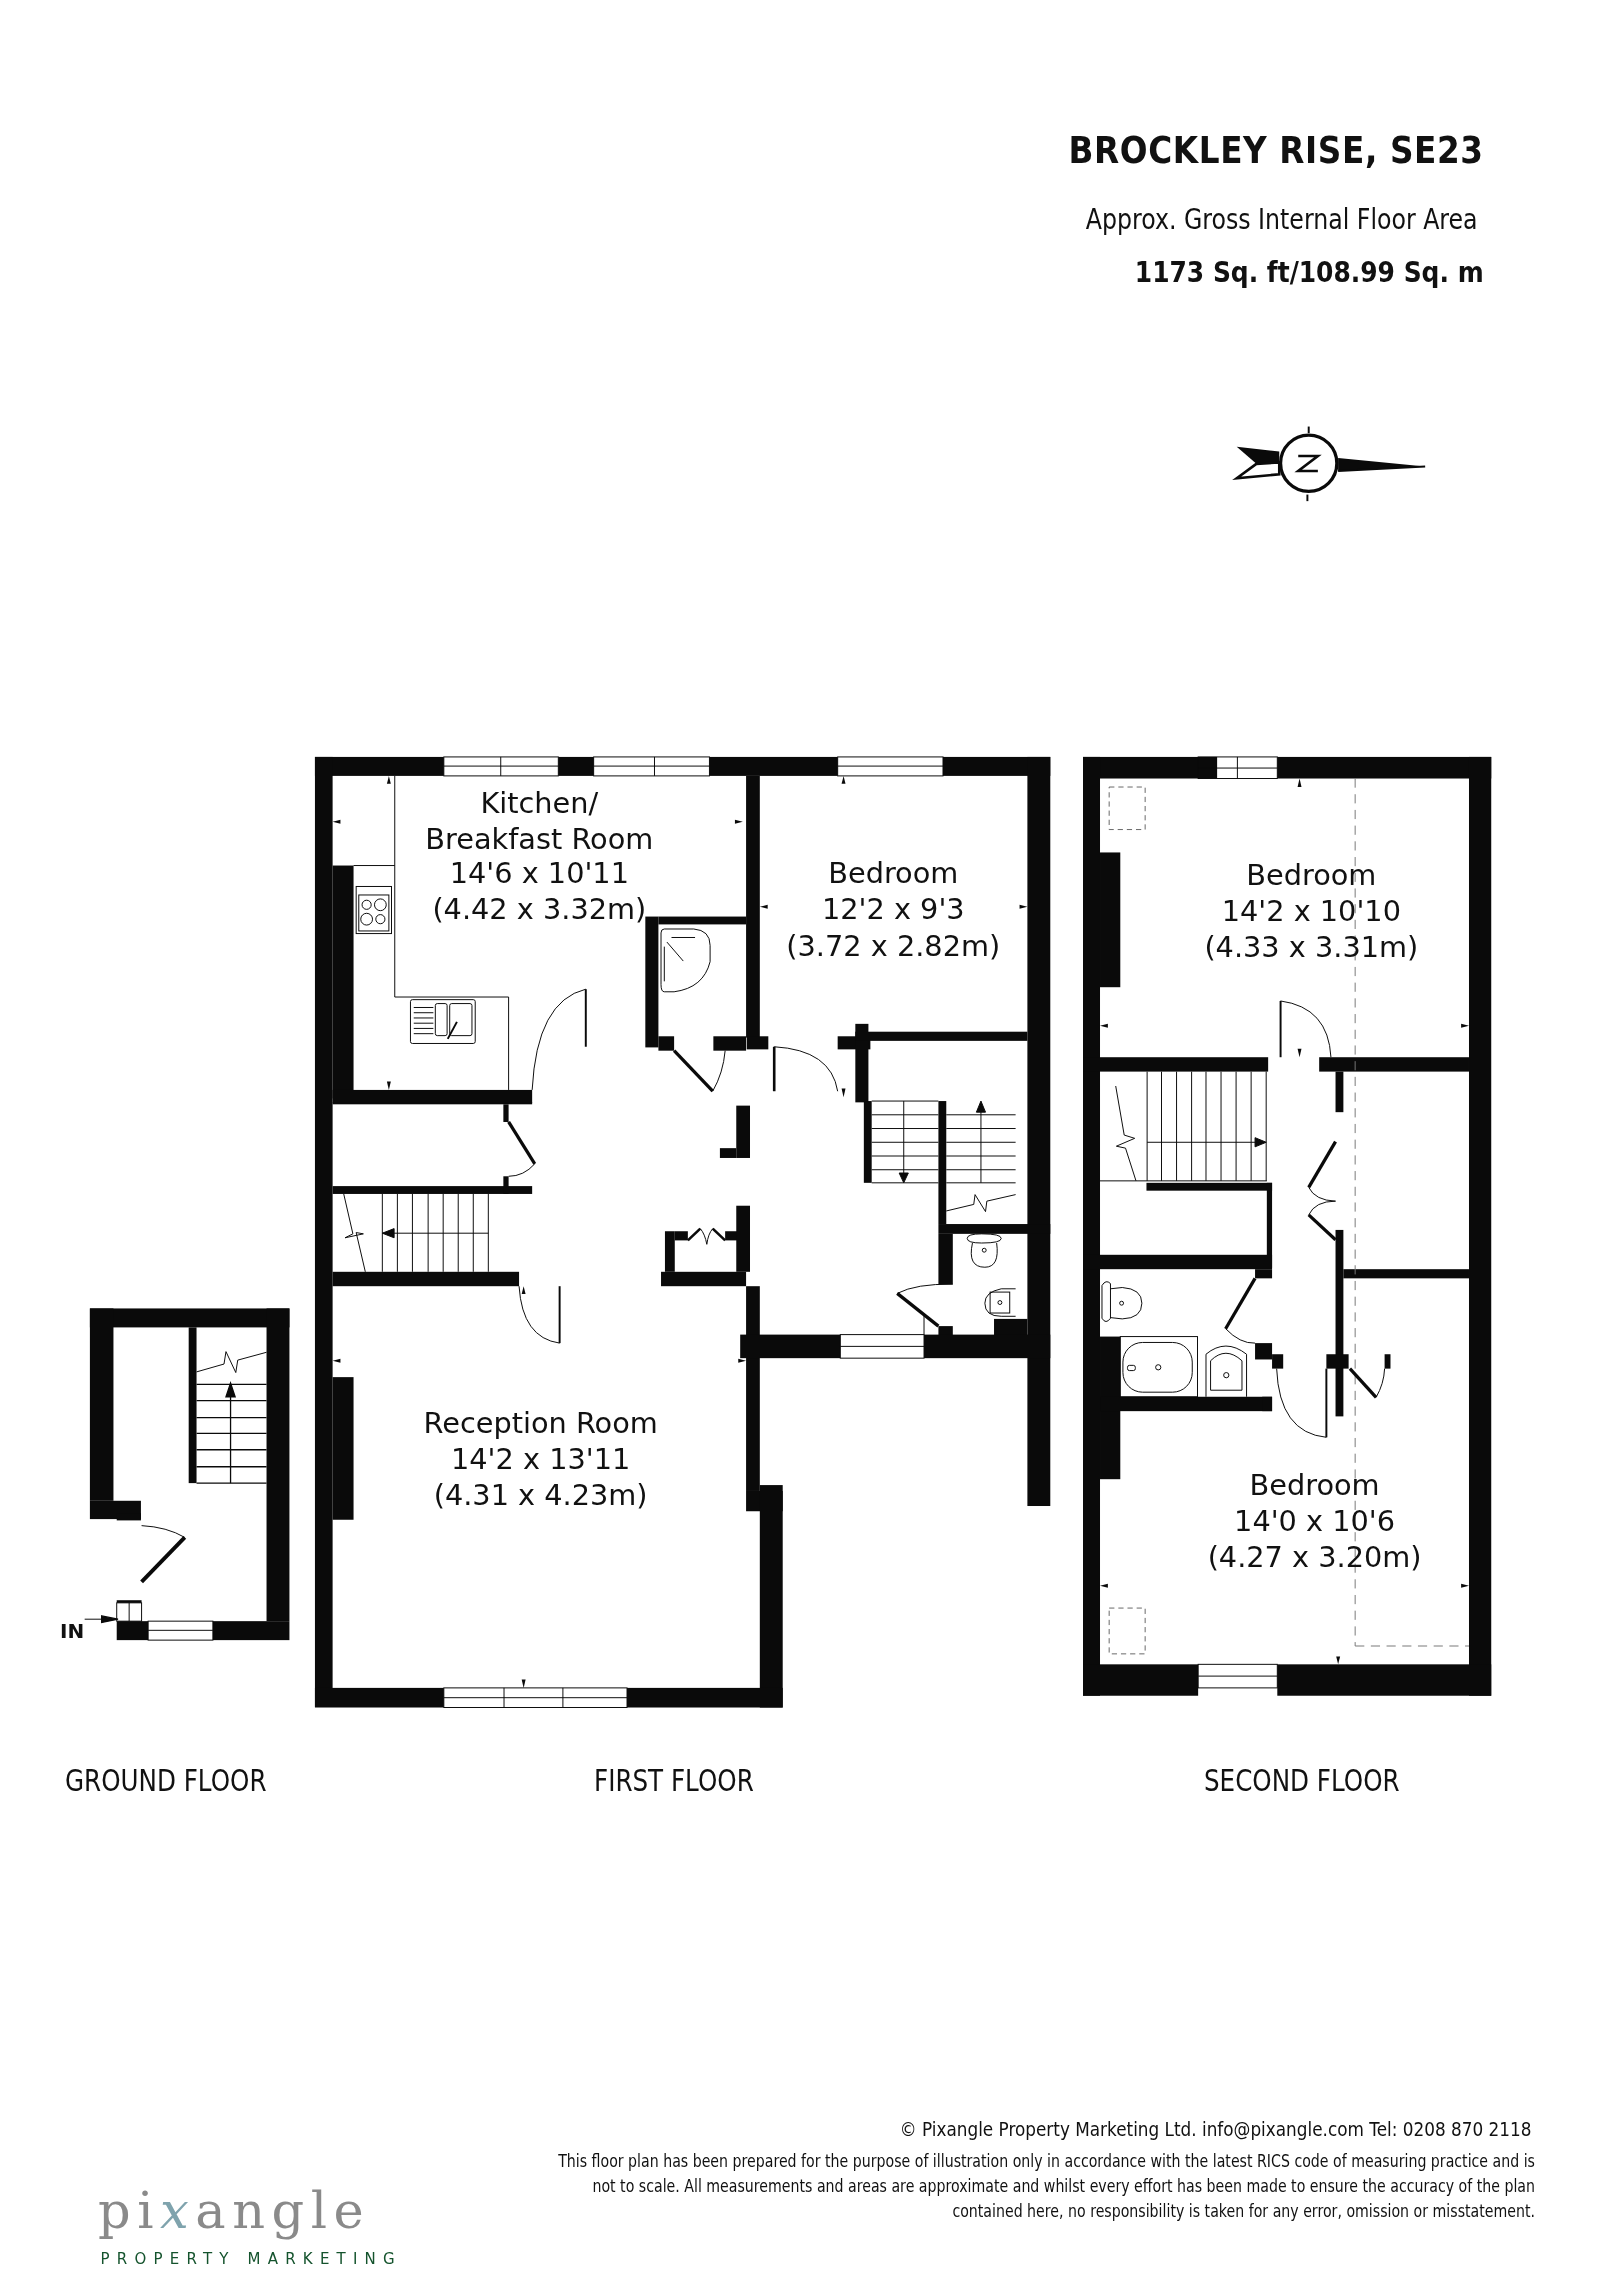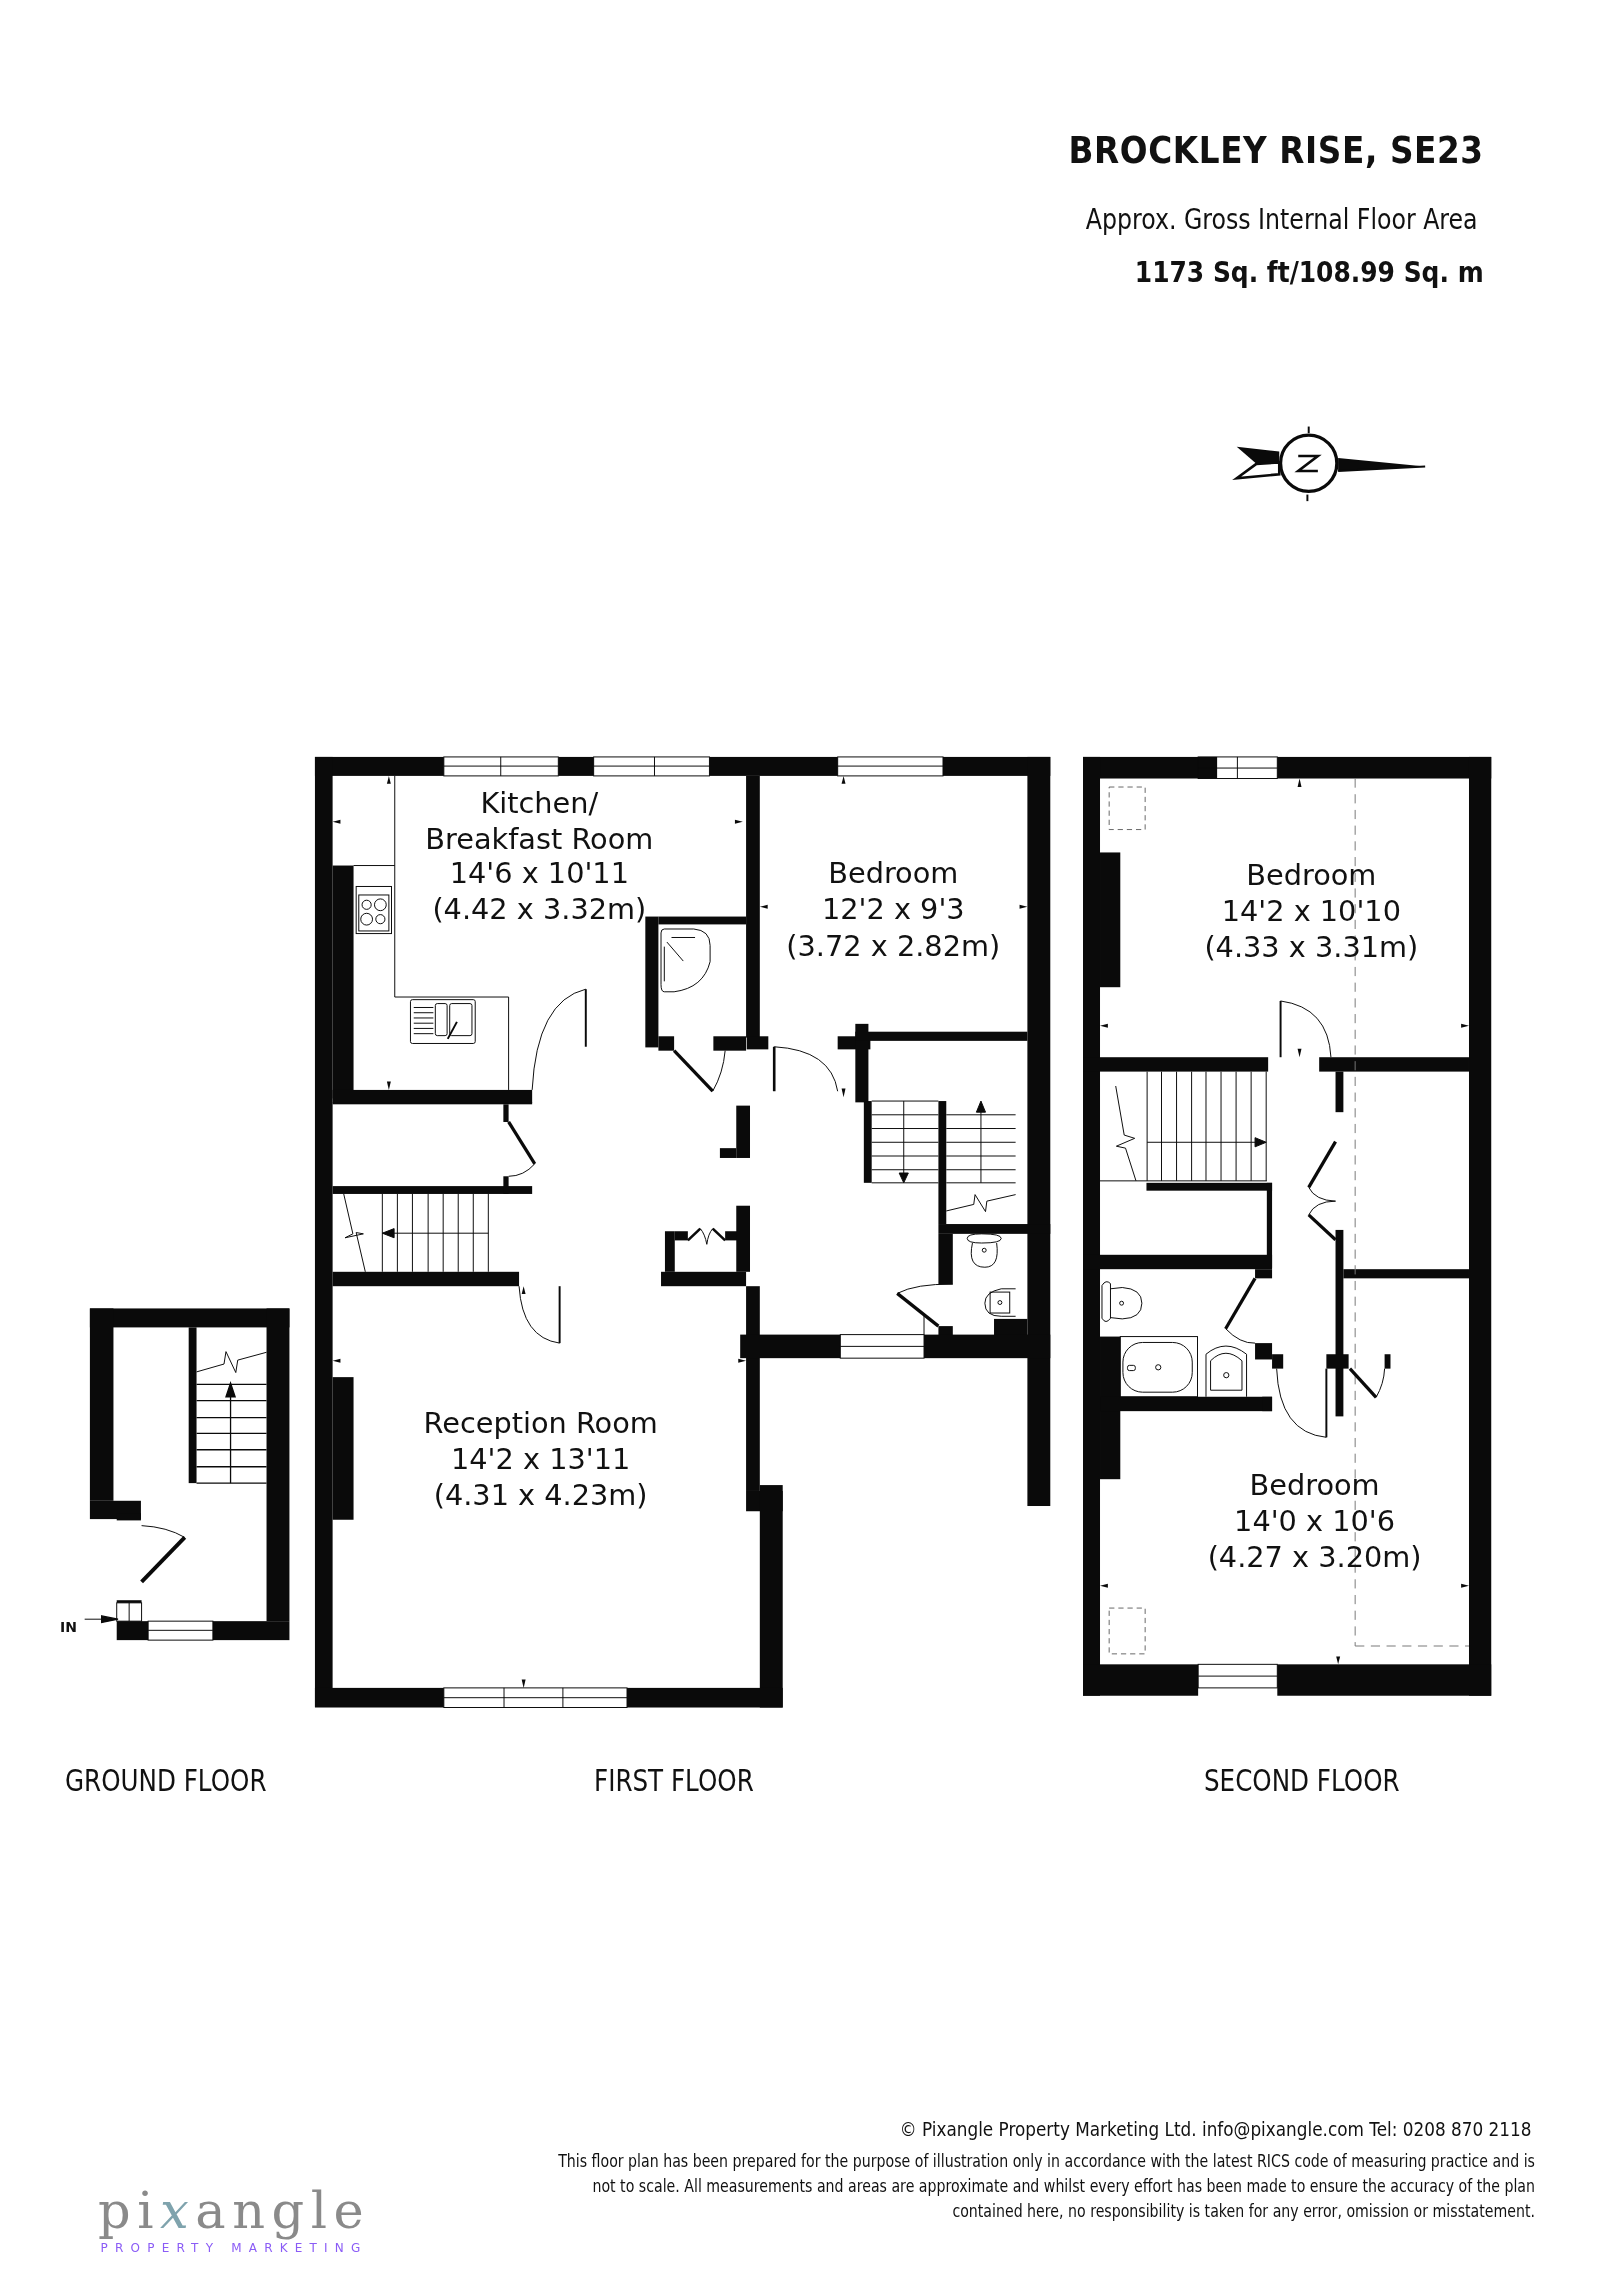--- a/index.html
+++ b/index.html
@@ -6,29 +6,29 @@
   body { width: 1623px; height: 2295px; position: relative; overflow: hidden;
          font-family: "DejaVu Sans", "Liberation Sans", sans-serif; color: #111; }
   .abs { position: absolute; }
   .title { right: 139px; top: 128px; font-size: 38px; font-weight: bold; letter-spacing: 0.7px;
            font-family: "DejaVu Sans", sans-serif; transform: scaleX(0.86); transform-origin: right top; white-space: nowrap; }
   .subtitle { right: 145px; top: 203px; font-size: 27.5px; transform: scaleX(0.86); transform-origin: right top; white-space: nowrap; }
   .area { right: 139px; top: 255px; font-size: 29px; font-weight: bold; transform: scaleX(0.86); transform-origin: right top; white-space: nowrap; }
   svg.plan { position: absolute; left: 0; top: 0; }
   .room-label { text-anchor: middle; font-family: "DejaVu Sans", sans-serif; font-size: 44px; fill: #111; }
   .floor-label { position: absolute; font-size: 30px; white-space: nowrap; transform: scaleX(0.82); transform-origin: left top; }
-  .in-label { position: absolute; left: 60px; top: 1619px; font-size: 14px; font-weight: bold; }
+  .in-label { position: absolute; left: 60px; top: 1619px; font-size: 20px; font-weight: bold; }
   .footer-copy { right: 92px; top: 2118px; font-size: 19.6px; white-space: nowrap; transform: scaleX(0.86); transform-origin: right top; }
   .footer-disclaimer { right: 88px; top: 2149px; width: 1440px; text-align: right; font-size: 17.7px; line-height: 25px;
                        transform: scaleX(0.80); transform-origin: right top; }
   .footer-disclaimer span { display: block; white-space: nowrap; }
   .logo { left: 98px; top: 2157px; }
   .logo-word { font-family: "DejaVu Serif", "Liberation Serif", serif; font-size: 51px; color: #8a8a8a; letter-spacing: 6.5px; line-height: 52px; margin-top: 28px; }
   .logo-word .x { color: #7fa3ad; font-style: italic; }
-  .logo-sub { font-size: 12px; letter-spacing: 7.2px; color: #8b5cf6; margin-top: 4px; padding-left: 2.6px; }
+  .logo-sub { font-size: 15px; letter-spacing: 7.2px; color: #14532d; margin-top: 13px; padding-left: 2.6px; }
 </style>
 </head>
 <body>
 
 <div class="abs title">BROCKLEY RISE, SE23</div>
 <div class="abs subtitle">Approx. Gross Internal Floor Area</div>
 <div class="abs area">1173 Sq. ft/108.99 Sq. m</div>
 
 <svg class="plan" width="1623" height="2295" viewBox="0 0 2480 3508" xmlns="http://www.w3.org/2000/svg">
   <defs>

